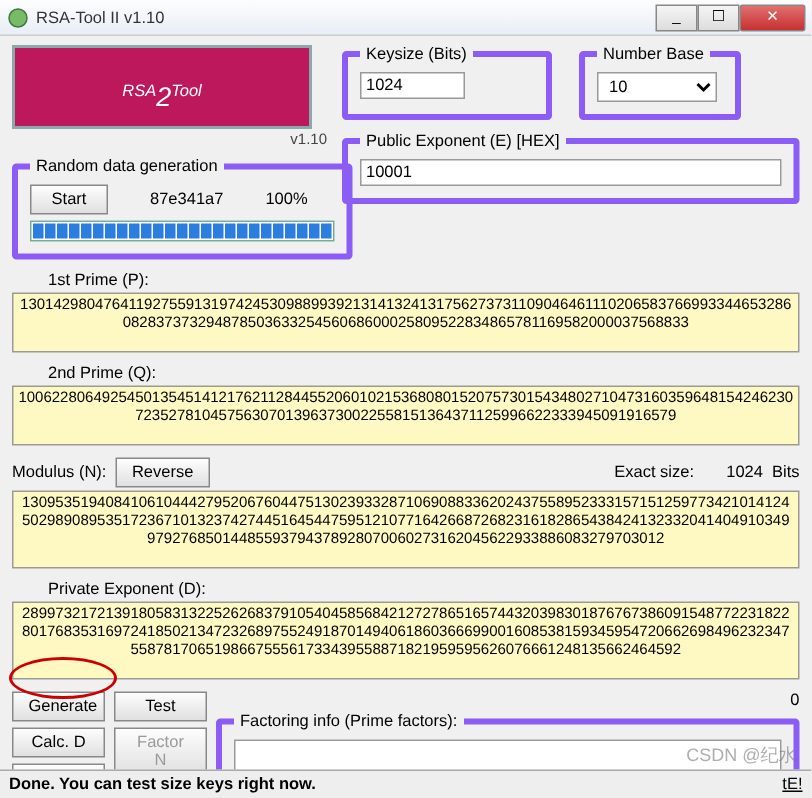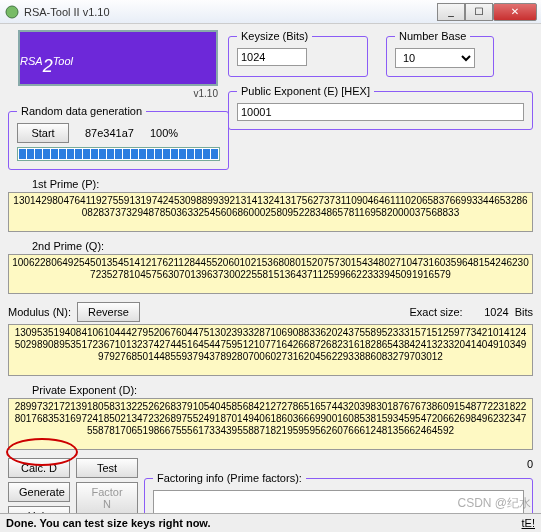--- a/index.html
+++ b/index.html
@@ -6,31 +6,31 @@
 body { margin: 0; padding: 0; background: #f0f0f0; width: 541px; height: 532px; overflow: hidden; position: relative; }
 .titlebar { height: 24px; background: linear-gradient(#fdfdfe, #e8eef7); border-bottom: 1px solid #ccc; display: flex; align-items: center; padding: 0 4px; }
 .titlebar .icon { width: 16px; height: 16px; margin-right: 4px; }
 .titlebar .title { flex: 1; color: #333; }
 .winbtns { display: flex; gap: 0; }
 .winbtn { width: 28px; height: 18px; border: 1px solid #888; background: linear-gradient(#f5f5f5,#ddd); font-size: 10px; text-align: center; line-height: 16px; }
 .winbtn.close { background: linear-gradient(#e07070,#c83030); color: #fff; width: 44px; border-radius: 2px; }
 .content { padding: 6px 8px; }
 .toprow { display: flex; gap: 10px; align-items: flex-start; }
 .logo-box { width: 210px; }
-.logo { width: 200px; height: 56px; background: #6d28d9; color: #fff; display: flex; align-items: center; justify-content: flex-start; border: 2px solid #8aa; margin-left: 10px; }
+.logo { width: 200px; height: 56px; background: #be185d; color: #fff; display: flex; align-items: center; justify-content: center; border: 2px solid #8aa; }
 .logo-text { font-family: Georgia, serif; font-size: 28px; font-style: italic; }
 .logo-text .sub { font-size: 18px; vertical-align: sub; }
 .ver { text-align: right; font-size: 10px; color: #444; margin-top: 2px; }
-fieldset { border: 1px solid #8b5cf6; border-radius: 3px; padding: 6px 8px 8px; margin: 0; }
+fieldset { border: 4px solid #8b5cf6; border-radius: 3px; padding: 6px 8px 8px; margin: 0; }
 legend { font-size: 11px; padding: 0 4px; }
 .keysize-group { width: 140px; }
 .numbase-group { width: 108px; }
 input[type=text], select { border: 1px solid #999; padding: 2px 3px; background: #fff; font-size: 11px; }
 .random-group { margin-top: 6px; width: 180px; }
-.random-row { display: flex; align-items: center; gap: 16px; margin-bottom: 4px; }
+.random-row { display: flex; align-items: center; gap: 28px; margin-bottom: 4px; }
 .btn { border: 1px solid #888; background: linear-gradient(#fdfdfd,#e0e0e0); padding: 3px 10px; cursor: pointer; min-width: 52px; text-align: center; }
 .btn.disabled { color: #999; }
 .progress { height: 14px; border: 1px solid #7a9; background: #fff; display: flex; gap: 1px; padding: 1px; overflow: hidden; }
 .progress .seg { width: 7px; background: #2b7de0; }
 .pubexp-group { flex: 1; }
 .pubexp-group input { width: 100%; }
 .section-label { margin-top: 8px; margin-bottom: 2px; margin-left: 24px; }
 .bignum { width: 100%; height: 40px; border: 1px solid #999; background: #fef9c3; padding: 2px 3px; font-size: 10px; word-break: break-all; overflow: hidden; line-height: 1.2; text-align: center; }
 .bignum.tall { height: 52px; }
 .mod-row { display: flex; align-items: center; gap: 6px; margin-top: 8px; margin-bottom: 2px; }
@@ -140,22 +140,22 @@
     <span style="width:40px; text-align:right;">1024</span>
     <span>Bits</span>
   </div>
   <div class="bignum tall">130953519408410610444279520676044751302393328710690883362024375589523331571512597734210141245029890895351723671013237427445164544759512107716426687268231618286543842413233204140491034997927685014485593794378928070060273162045622933886083279703012</div>
 
   <div class="section-label">Private Exponent (D):</div>
   <div class="bignum tall">2899732172139180583132252626837910540458568421272786516574432039830187676738609154877223182280176835316972418502134723268975524918701494061860366699001608538159345954720662698496232347558781706519866755561733439558871821959595626076661248135662464592</div>
 
   <div class="bottom">
     <div class="btn-col">
+      <div class="btn">Generate</div>
       <div class="btn">Calc. D</div>
-      <div class="btn">Generate</div>
       <div class="btn">Help</div>
     </div>
     <div class="btn-col2">
       <div class="btn">Test</div>
       <div class="btn disabled">Factor N</div>
       <div class="btn">Exit</div>
     </div>
     <div class="factor-group">
       <div class="zero">0</div>
       <fieldset>

